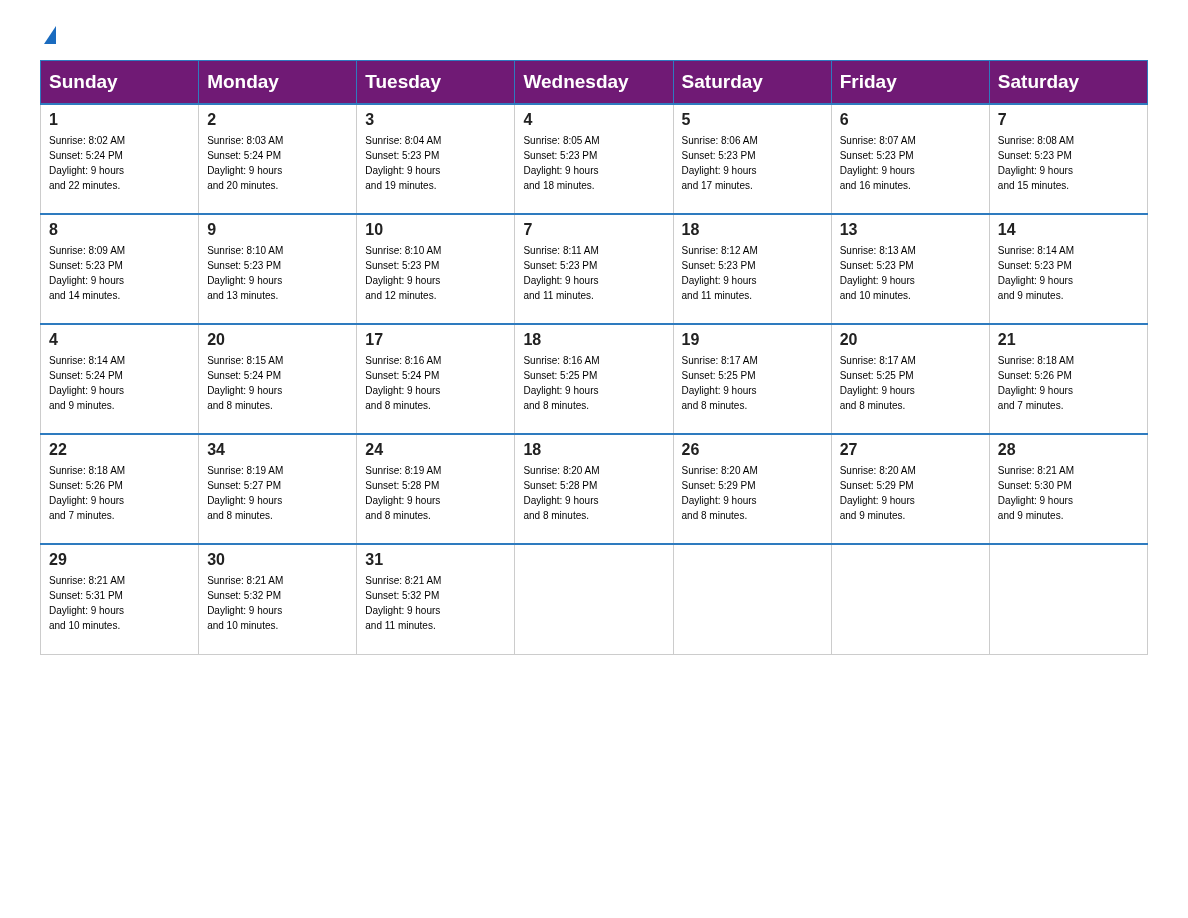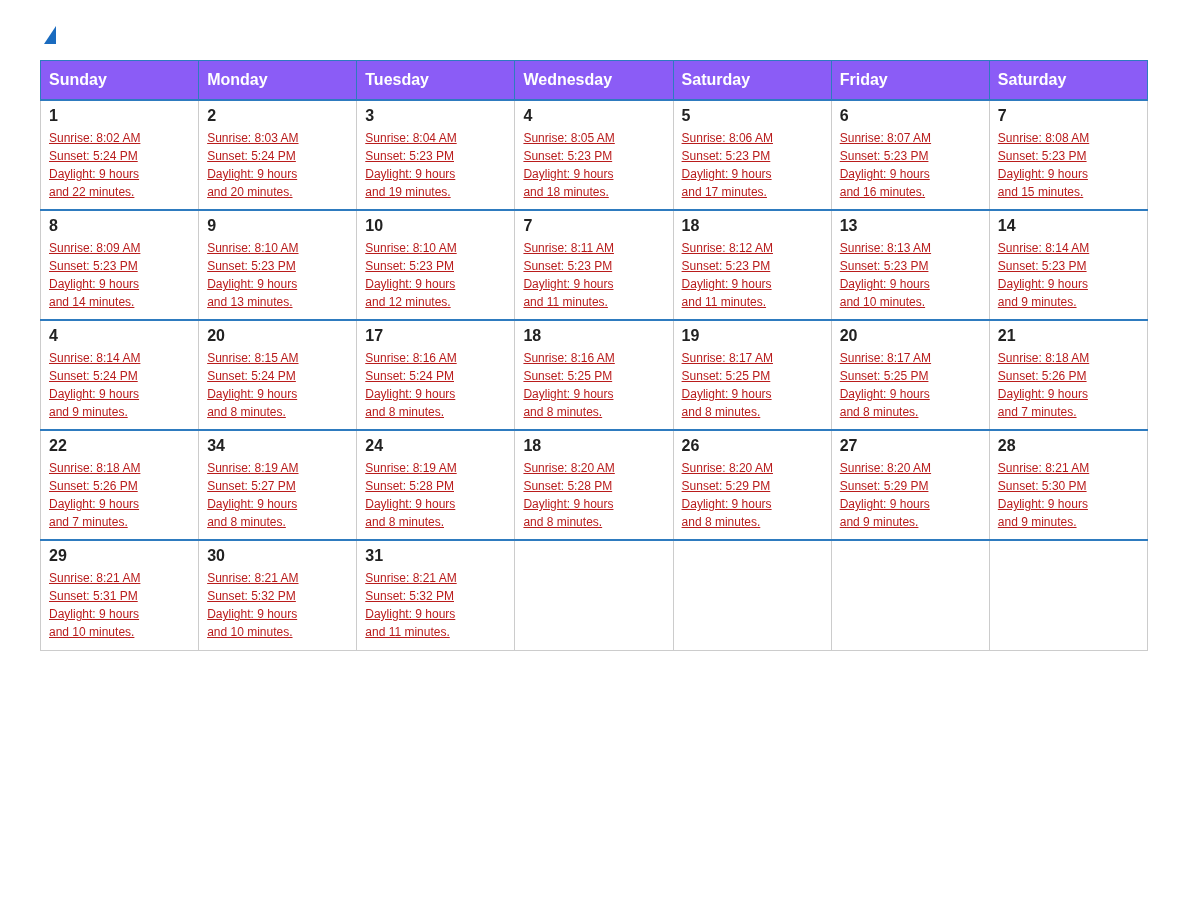--- a/index.html
+++ b/index.html
@@ -57,23 +57,23 @@
       font-size: 22px;
       color: #444;
       margin-top: 4px;
     }
     .calendar {
       width: 100%;
       border-collapse: collapse;
       table-layout: fixed;
     }
     .calendar th {
-      background-color: #8b5cf6;
+      background-color: #701a75;
       color: #ffffff;
-      font-size: 16px;
+      font-size: 19px;
       font-weight: bold;
       padding: 10px 8px;
       text-align: left;
       border: 1px solid #2e7bbf;
     }
     .calendar td {
       border: 1px solid #cccccc;
       vertical-align: top;
       padding: 6px 8px;
       font-size: 13px;
@@ -81,24 +81,23 @@
       height: 110px;
     }
     .day-number {
       font-size: 16px;
       font-weight: bold;
       color: #222;
       display: block;
       margin-bottom: 4px;
     }
     .day-info {
-      font-size: 12px;
+      font-size: 10px;
       line-height: 1.5;
-      color: #b91c1c;
-      text-decoration: underline;
+      color: #000000;
     }
     .empty-cell {
       background: #ffffff;
     }
     .week-row td {
       border-top: 2px solid #2e7bbf;
     }
   </style>
 </head>
 <body>

